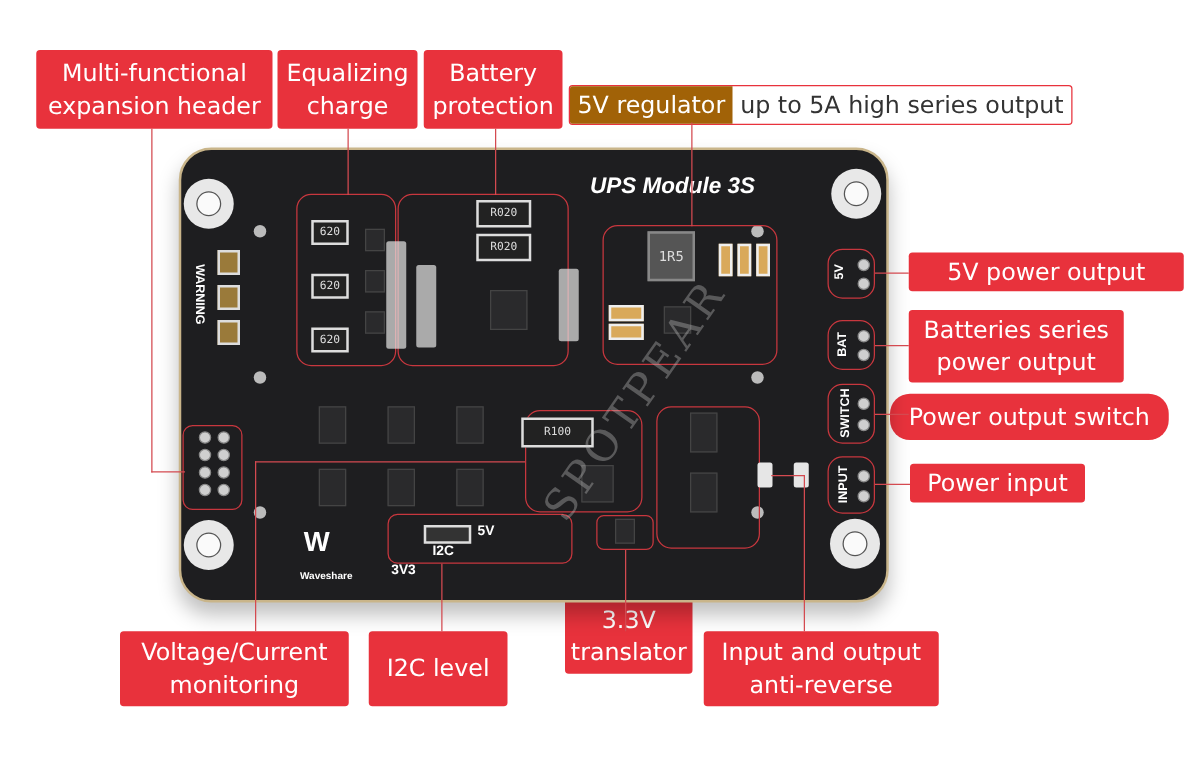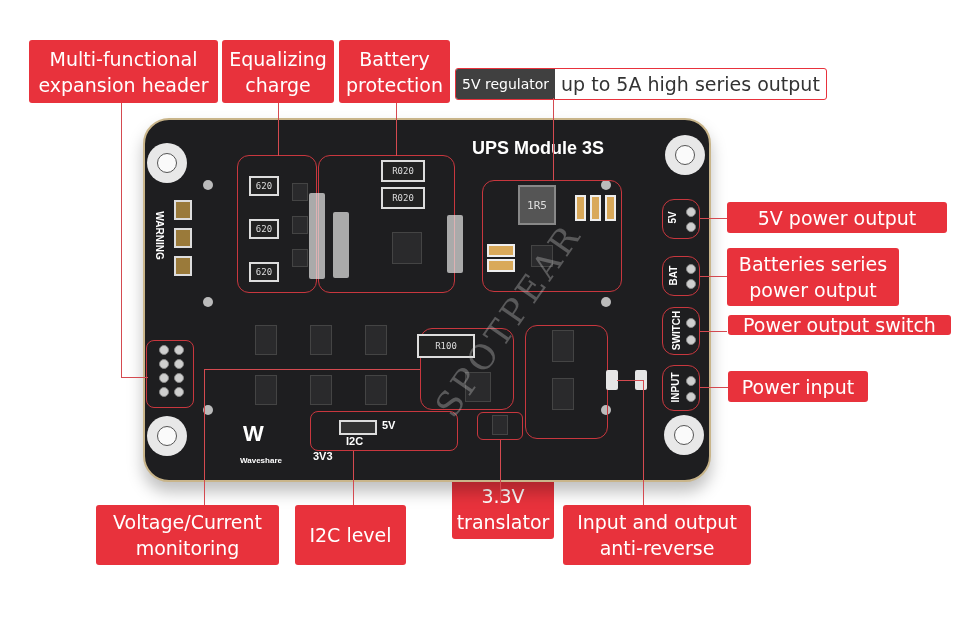--- a/index.html
+++ b/index.html
@@ -3,21 +3,21 @@
 <meta charset="utf-8">
 <style>
   html, body { margin: 0; padding: 0; }
   body { width: 960px; height: 619px; background: #ffffff; position: relative; overflow: hidden;
          font-family: "DejaVu Sans", "Liberation Sans", sans-serif; }
   .label { position: absolute; background: #e8323c; color: #ffffff; border-radius: 3px;
            font-size: 19px; line-height: 26px; text-align: center; display: flex; flex-direction: column;
            justify-content: center; align-items: center; white-space: nowrap; letter-spacing: 0px; }
   .label span { display: block; }
   .combo { position: absolute; display: flex; border: 1px solid #e8323c; border-radius: 3px; background: #fff; height: 30px; }
-  .combo .red { background: #404040; color: #fff; font-size: 14px; line-height: 30px; padding: 0 6px; border-radius: 2px 0 0 2px; }
+  .combo .red { background: #a16207; color: #fff; font-size: 19px; line-height: 30px; padding: 0 6px; border-radius: 2px 0 0 2px; }
   .combo .white { color: #333; font-size: 19px; line-height: 30px; padding: 0 6px; }
   .line { position: absolute; background: #d44a50; }
   .board { position: absolute; left: 143px; top: 118px; width: 568px; height: 364px; background: #1e1e20;
            border-radius: 26px; border: 2px solid #c9b58a; box-shadow: 0 10px 16px rgba(0,0,0,0.25); box-sizing: border-box; }
   .hole { position: absolute; width: 40px; height: 40px; border-radius: 50%; background: #e8e8e8; }
   .hole::after { content: ""; position: absolute; left: 10px; top: 10px; width: 18px; height: 18px; border-radius: 50%;
                  border: 1px solid #555; background: #fafafa; }
   .box { position: absolute; border: 1.5px solid #c8373e; border-radius: 12px; box-sizing: border-box; }
   .ttl { position: absolute; color: #fff; font-weight: bold; font-family: "Liberation Sans", sans-serif; }
   .chip { position: absolute; background: #2a2a2c; border: 1px solid #444; }
@@ -54,21 +54,21 @@
   <span class="white">up to 5A high series output</span>
 </div>
 
 <div class="label" style="left:727px; top:202px; width:220px; height:31px;">
   <span>5V power output</span>
 </div>
 <div class="label" style="left:727px; top:248px; width:172px; height:58px;">
   <span>Batteries series</span>
   <span>power output</span>
 </div>
-<div class="label" style="left:728px; top:315px; width:223px; height:20px;">
+<div class="label" style="left:712px; top:315px; width:223px; height:37px;border-radius:16px;">
   <span>Power output switch</span>
 </div>
 <div class="label" style="left:728px; top:371px; width:140px; height:31px;">
   <span>Power input</span>
 </div>
 
 <div class="label" style="left:96px; top:505px; width:183px; height:60px;">
   <span>Voltage/Current</span>
   <span>monitoring</span>
 </div>
@@ -91,21 +91,21 @@
 <div class="hole" style="left:147px; top:416px;"></div>
 <div class="hole" style="left:664px; top:415px;"></div>
 
 <div class="via" style="left:203px; top:180px;"></div>
 <div class="via" style="left:203px; top:297px;"></div>
 <div class="via" style="left:203px; top:405px;"></div>
 <div class="via" style="left:601px; top:180px;"></div>
 <div class="via" style="left:601px; top:297px;"></div>
 <div class="via" style="left:601px; top:405px;"></div>
 
-<div class="ttl" style="left:472px; top:138px; font-size:18px;">UPS Module 3S</div>
+<div class="ttl" style="left:472px; top:138px; font-size:18px;font-style:italic;">UPS Module 3S</div>
 
 <div class="vtext90" style="left:135px; top:230px;">WARNING</div>
 <div style="position:absolute; left:174px; top:200px; width:14px; height:16px; background:#9a7a3a; border:2px solid #ddd;"></div>
 <div style="position:absolute; left:174px; top:228px; width:14px; height:16px; background:#9a7a3a; border:2px solid #ddd;"></div>
 <div style="position:absolute; left:174px; top:256px; width:14px; height:16px; background:#9a7a3a; border:2px solid #ddd;"></div>
 
 <div class="box" style="left:237px; top:155px; width:80px; height:138px;"></div>
 <div class="res" style="left:249px; top:176px; width:30px; height:20px;">
     <span>620</span>
   </div>

